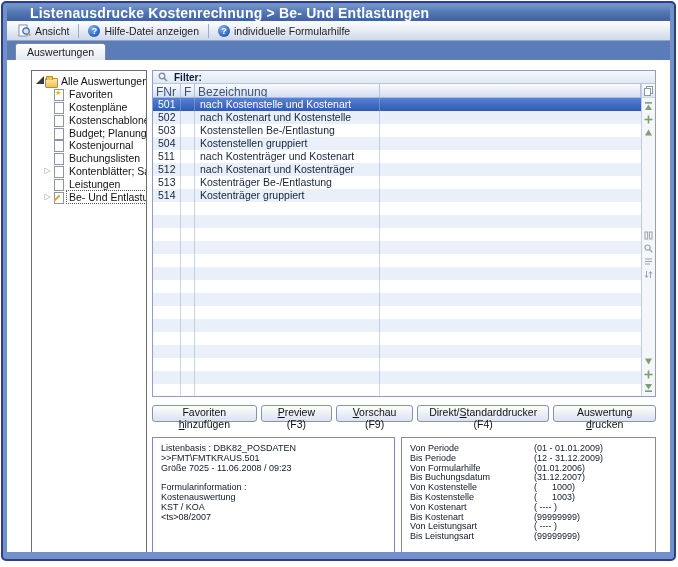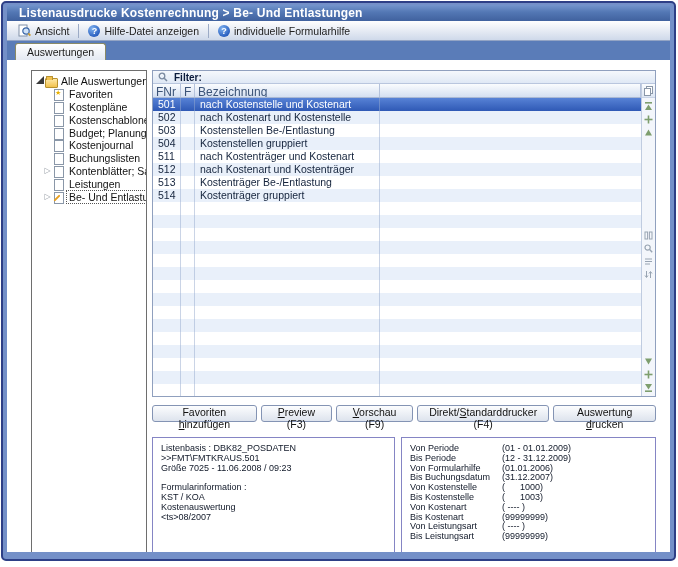--- a/index.html
+++ b/index.html
@@ -10,21 +10,21 @@
     position:absolute; left:1px; top:1px; width:675px; height:560px;
     background:#7490c8; border:2px solid #2d3f86; border-radius:5px;
     padding:2px 4px 7px 4px; overflow:hidden;
   }
   .inner{ width:100%; height:100%; background:#fff; display:flex; flex-direction:column; overflow:hidden; }
 
   
   .titlebar{
     height:16px; flex:none; display:flex; align-items:center;
     background:linear-gradient(to bottom,#7395cd 0%,#5377b4 45%,#40619e 100%);
-    color:#fff; font-size:12px; font-weight:bold; padding-left:12px; letter-spacing:.2px;
+    color:#fff; font-size:14px; font-weight:bold; padding-left:23px; letter-spacing:.2px;
   }
 
   
   .toolbar{
     height:20px; flex:none; display:flex; align-items:center;
     background:linear-gradient(to bottom,#fefefe,#cfd9ea);
     border-bottom:1px solid #93a4c4; padding-left:4px; font-size:10.5px; color:#222;
   }
   .tool-item{ display:flex; align-items:center; gap:4px; padding:0 7px; height:18px; cursor:default; }
   .tool-sep{ width:1px; height:14px; background:#9cabc6; margin:0 2px; }
@@ -109,21 +109,21 @@
   .btn{ height:17px; padding:0 9px; font-size:10.5px; color:#111; font-family:"Liberation Sans",sans-serif;
       background:linear-gradient(to bottom,#fcfdfe,#dde3ed);
       border:1px solid #8494b4; border-radius:3px; cursor:default; }
 
   
   .inforow{ display:flex; gap:6px; margin-top:15px; flex:none; }
   .infopanel{ border:1px solid #8585c4; height:121px; background:#fff; padding:6px 8px; overflow:hidden; }
   .ip-left{ width:243px; flex:none; }
   .ip-right{ flex:1; }
   .info-line{ min-height:9.8px; line-height:9.8px; font-size:9px; color:#101828; white-space:pre-wrap; }
-  .irow{ display:flex; line-height:9.8px; font-size:9px; color:#101828; }
+  .irow{ display:flex; line-height:9.8px; font-size:9px; color:#101828;gap:32px; }
   .ilabel{ width:92px; flex:none; }
   .ivalue{ white-space:pre; }
   .irow.footer{ margin-top:9.8px; }
 
   svg{ display:block; }
 </style>
 </head>
 <body>
 
 <div id="window">
@@ -382,22 +382,22 @@
 
         <div class="inforow">
           <div class="infopanel ip-left">
             <div>
 
             <div class="info-line">Listenbasis : DBK82_POSDATEN</div>
                 <div class="info-line alt">&gt;&gt;FMT\FMTKRAUS.501</div>
                 <div class="info-line">Größe 7025 - 11.06.2008 / 09:23</div>
                 <div class="info-line alt"></div>
                 <div class="info-line">Formularinformation :</div>
+                <div class="info-line alt">Kostenauswertung</div>
                 <div class="info-line">KST / KOA</div>
-                <div class="info-line alt">Kostenauswertung</div>
                 <div class="info-line alt">&lt;ts&gt;08/2007</div>
               </div>
           </div>
           <div class="infopanel ip-right">
             <div>
 
             <div class="irow">
                 <span class="ilabel">Von Periode</span>
                 <span class="ivalue">(01 - 01.01.2009)</span>
               </div>

